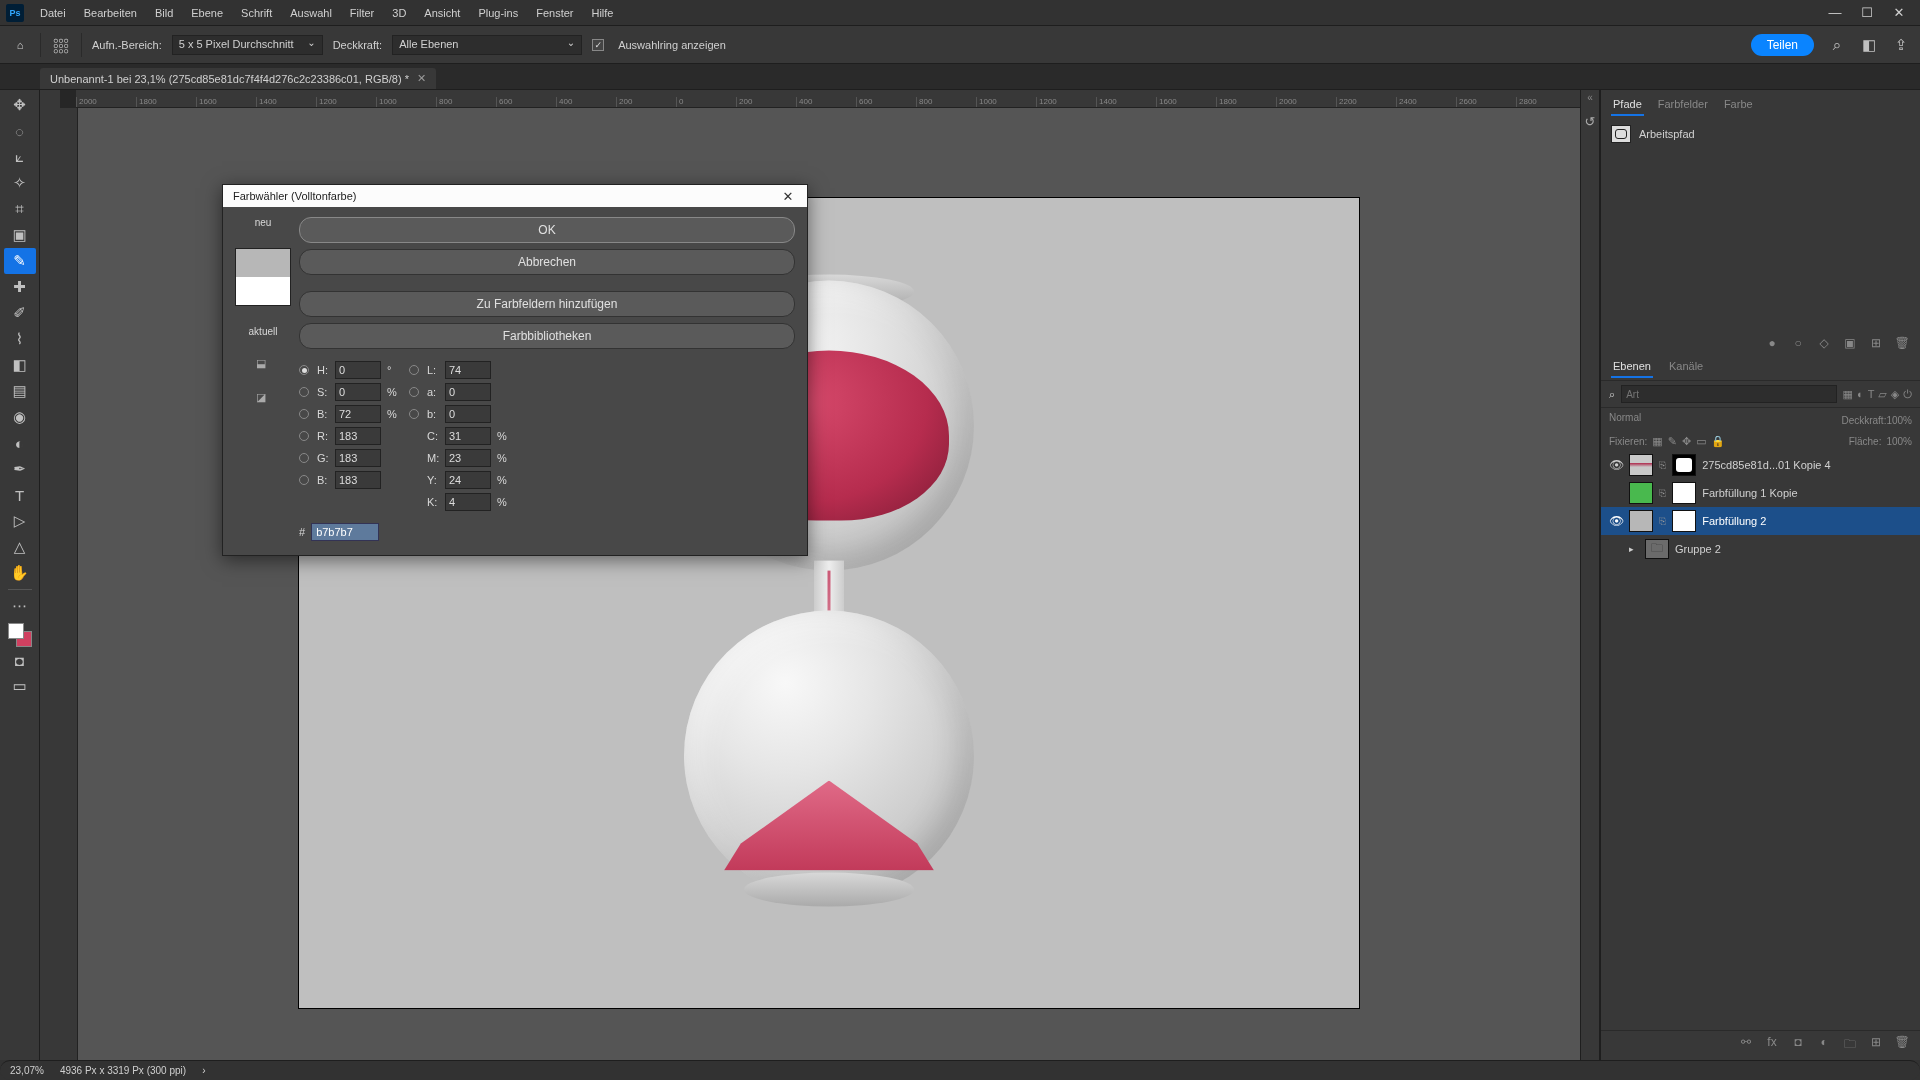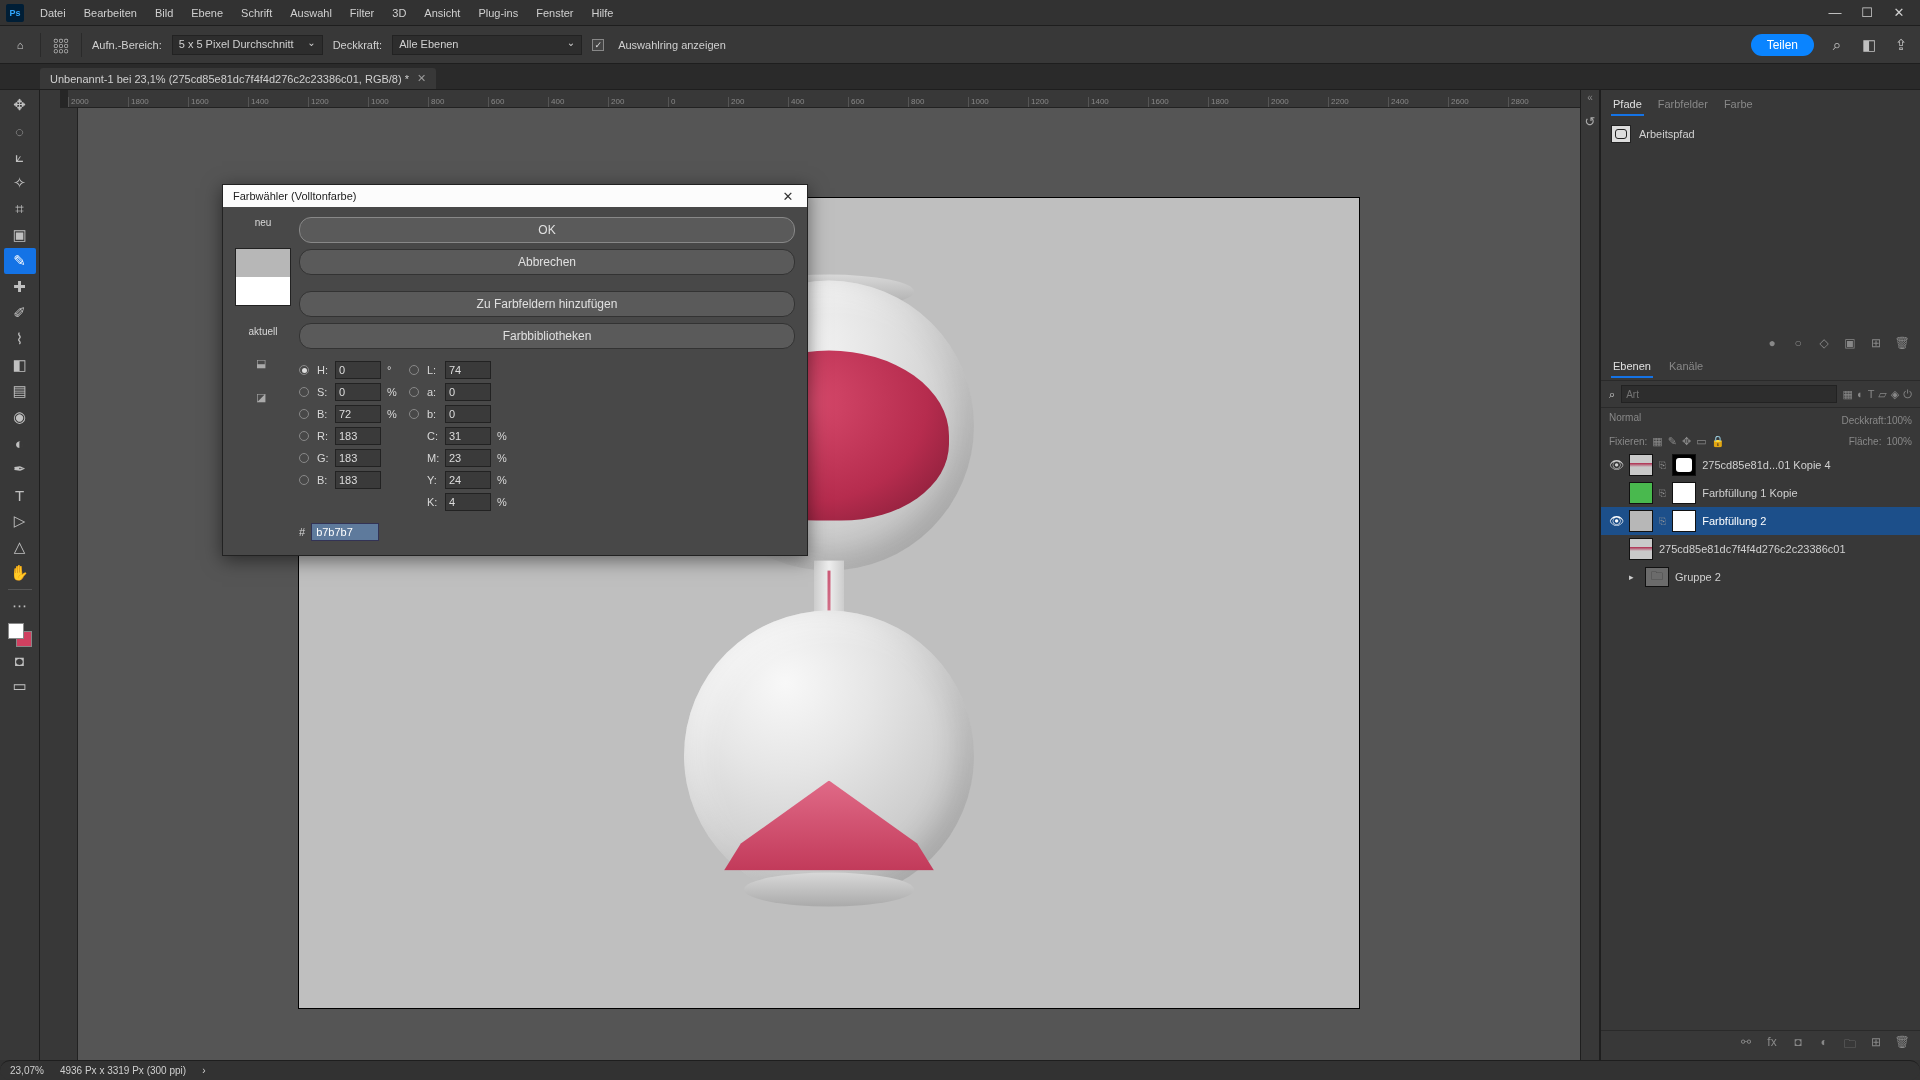--- a/index.html
+++ b/index.html
@@ -37,21 +37,21 @@
 .tool-sep { width:24px; height:1px; background:#555; margin:3px 0;}
 .fgbg-swatch { width:24px; height:24px; position:relative; margin-top:4px;}
 .fg-sw { width:16px; height:16px; border:1px solid #888; background:#fff; position:absolute; top:0; left:0; z-index:2;}
 .bg-sw { width:16px; height:16px; border:1px solid #888; background:#d04060; position:absolute; bottom:0; right:0;}
 
 
 .ruler-gutter { width:20px; background:#383838; }
 
 
 .canvas-region { flex:1; background:#262626; position:relative; overflow:hidden; }
-.ruler-h { position:absolute; top:0; left:8px; right:0; height:18px; background:#383838; border-bottom:1px solid #222; display:flex; align-items:flex-end; overflow:hidden; font-size:8px; color:#888;}
+.ruler-h { position:absolute; top:0; left:16px; right:0; height:18px; background:#383838; border-bottom:1px solid #222; display:flex; align-items:flex-end; overflow:hidden; font-size:8px; color:#888;}
 .ruler-h span { width:60px; flex:0 0 60px; text-align:left; padding-left:2px; border-left:1px solid #555; height:10px;}
 .ruler-v { position:absolute; top:18px; left:0; bottom:0; width:18px; background:#383838; border-right:1px solid #222;}
 .canvas-wrap { position:absolute; top:18px; left:18px; right:0; bottom:0; background:#555; display:flex; align-items:flex-start; justify-content:center; overflow:hidden; }
 .artboard-bg { margin-top:90px; width:1060px; height:810px; background:#bfbfbf; box-shadow: 0 0 0 1px #000; position:relative; }
 
 
 .hourglass { position:absolute; left:50%; top:50%; transform:translate(-50%,-52%); width:320px; height:620px; }
 .bulb { position:absolute; left:50%; transform:translateX(-50%); width:290px; height:290px; border-radius:50%; background:radial-gradient(circle at 35% 25%, #f8f8f8 0%, #e6e6e6 30%, #c8c8c8 70%, #b0b0b0 100%); box-shadow: inset -12px -12px 30px rgba(0,0,0,0.15), inset 12px 12px 30px rgba(255,255,255,0.5);}
 .bulb.top { top:0;}
 .bulb.bottom { bottom:0;}
@@ -348,25 +348,20 @@
       </div>
       <div class="layer-item selected">
         <span class="vis-eye">👁</span>
         <div class="layer-thumb solid"></div>
         <span class="link-ic">⎘</span>
         <div class="mask-thumb"></div>
         <span class="layer-name">Farbfüllung 2</span>
       </div>
       <div class="layer-item">
         <span class="vis-eye"></span>
-        <div class="layer-thumb hg"></div>
-        <span class="layer-name">275cd85e81dc7f4f4d276c2c23386c01</span>
-      </div>
-      <div class="layer-item">
-        <span class="vis-eye"></span>
         <span class="group-arrow">▸</span>
         <div class="folder-ic">🗀</div>
         <span class="layer-name">Gruppe 2</span>
       </div>
     </div>
 
     <div class="layers-bottom-icons">
       <span>⚯</span>
       <span>fx</span>
       <span>◘</span>

